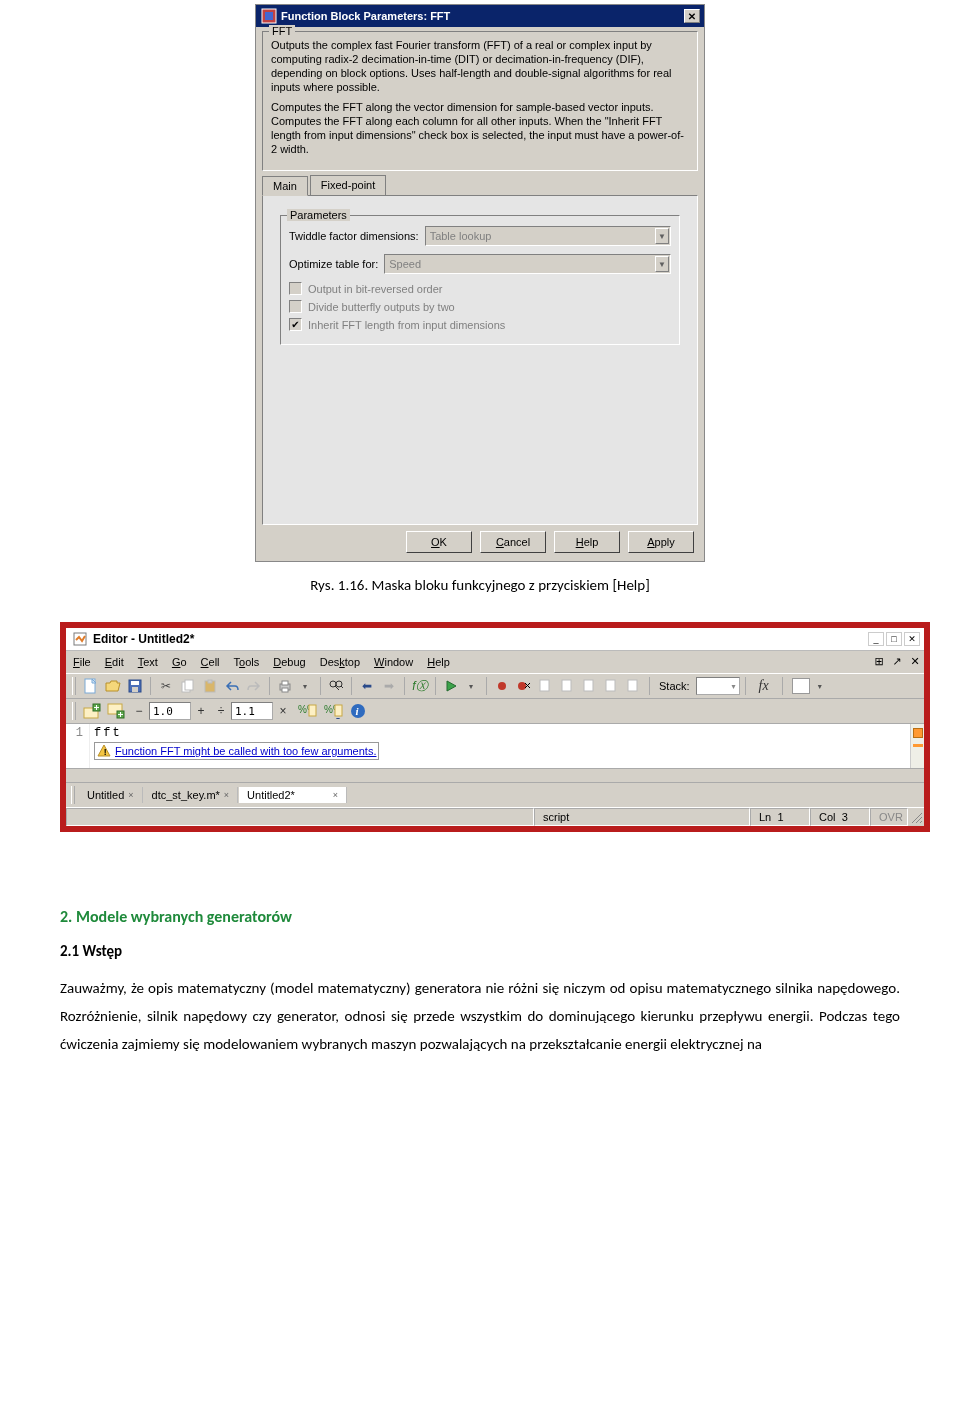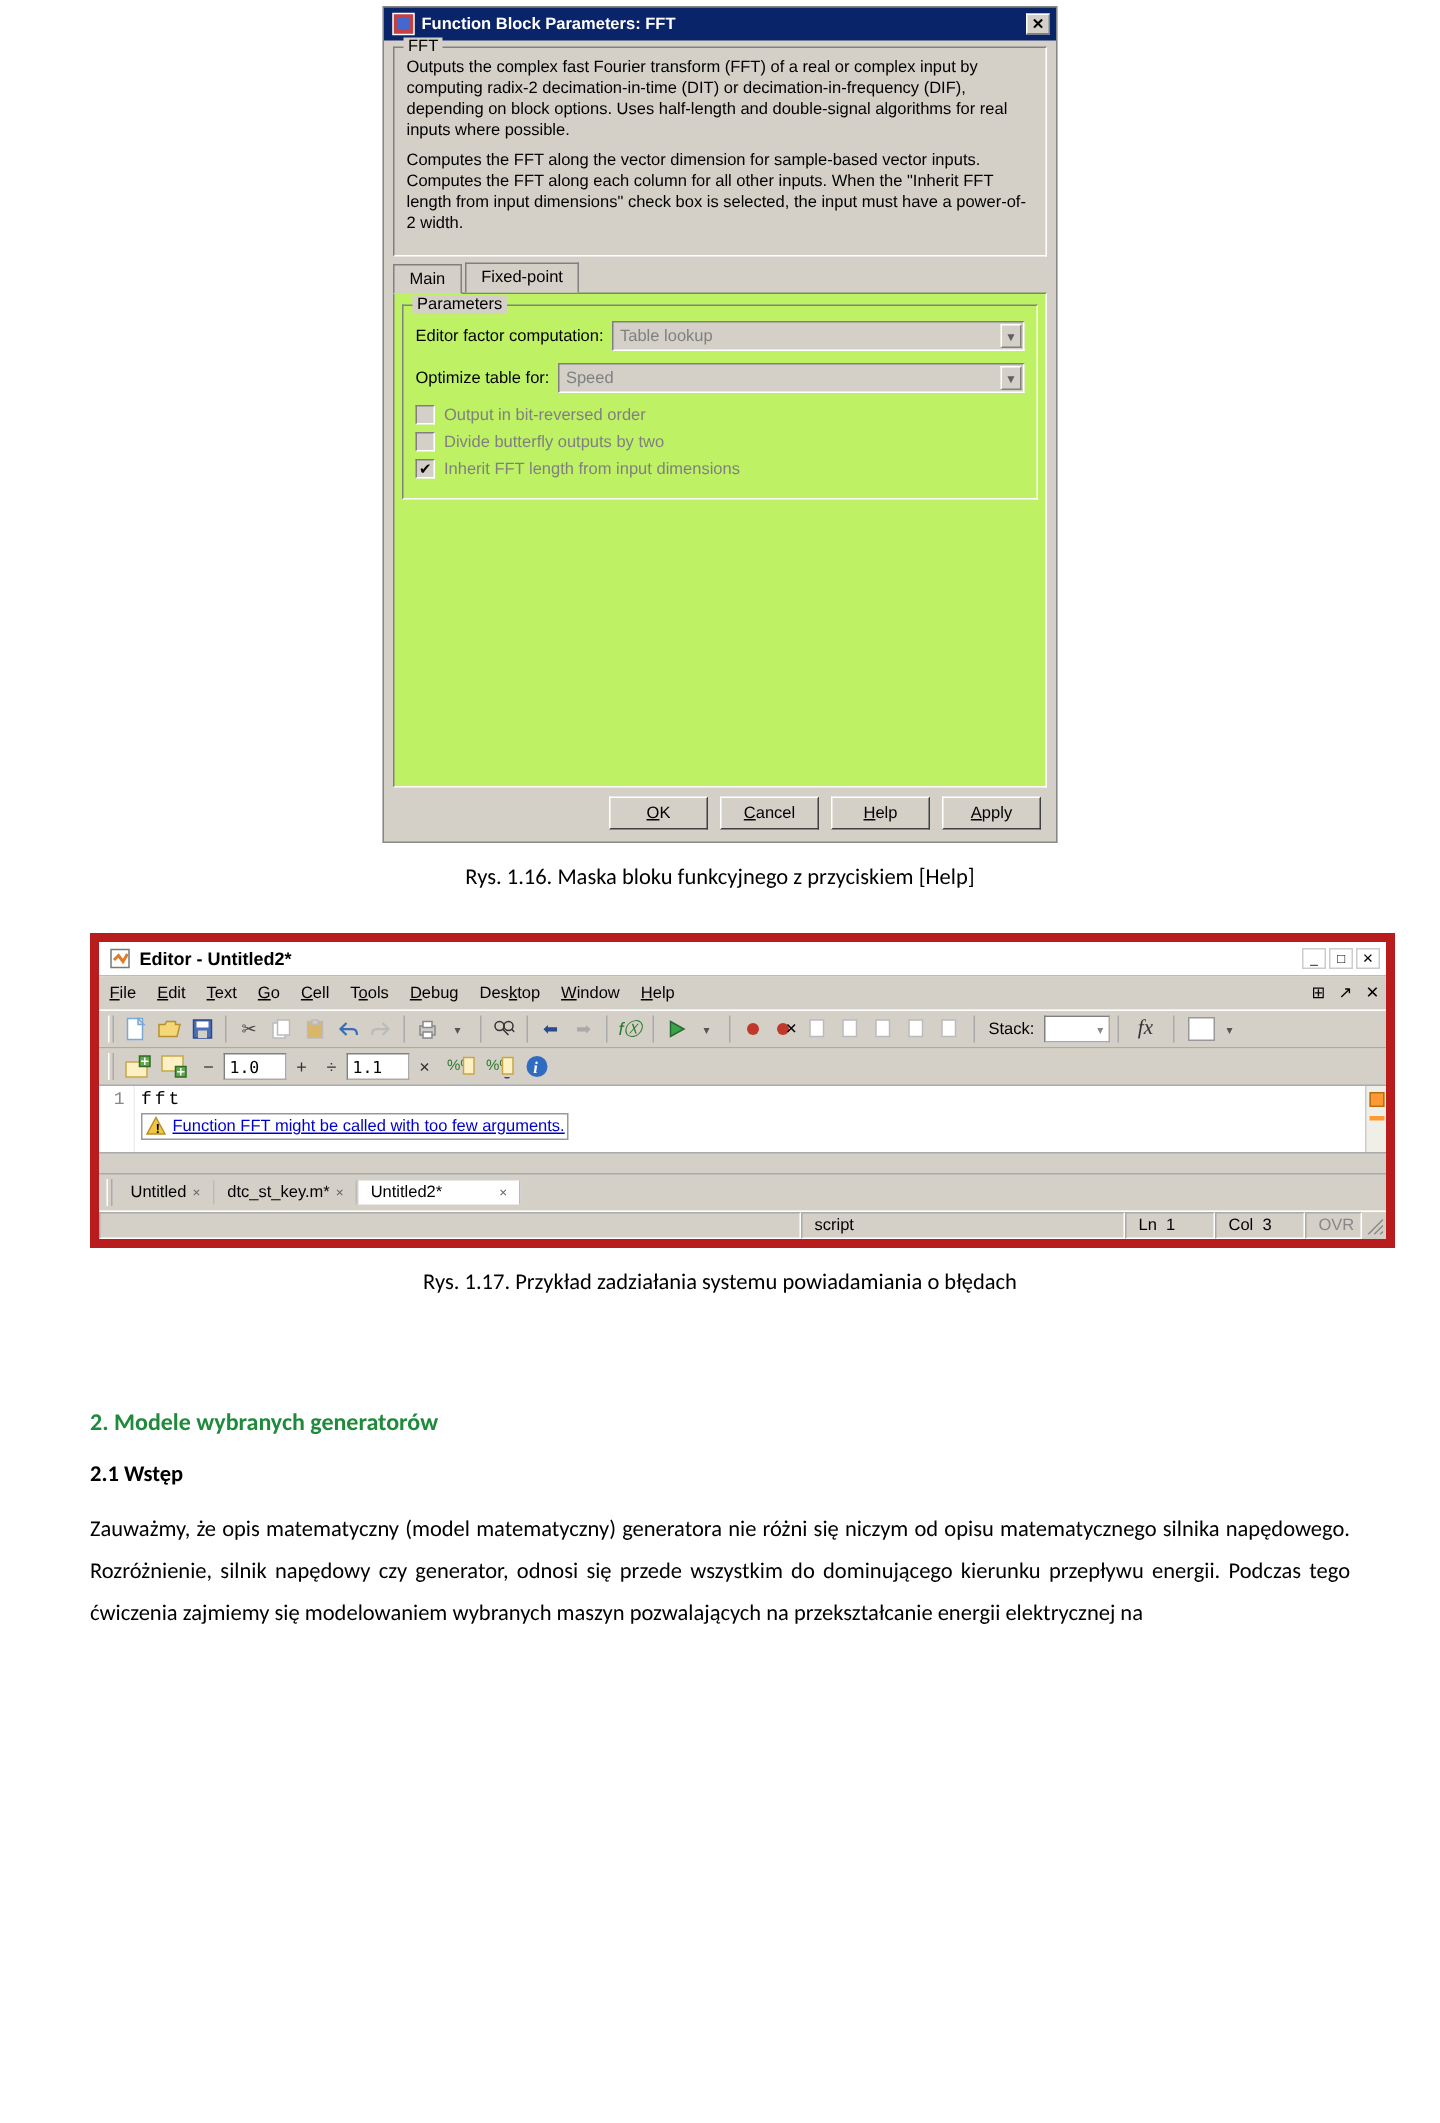--- a/index.html
+++ b/index.html
@@ -43,21 +43,21 @@
     border-top-color:#808080; border-left-color:#808080;
     padding: 6px 8px 8px; margin-bottom:4px;
     position: relative;
   }
   .fieldset-top .legend { position:absolute; top:-7px; left:6px; background:#D4D0C8; padding:0 3px; font-size:11px; }
   .desc-text { font-size:11px; color:#000; line-height:14px; margin-bottom:6px; }
   
   .tab-row { display:flex; margin-top:2px; }
   .tab { font-size:11px; padding:3px 10px; background:#D4D0C8; border:1px solid #808080; border-bottom:none; margin-right:2px; cursor:pointer; }
   .tab.active { background:#D4D0C8; border-bottom:1px solid #D4D0C8; position:relative; top:1px; }
-  .tab-pane { border:1px solid #fff; border-top-color:#808080; border-left-color:#808080; padding:1px; min-height:330px; background:#bef264;text-align:center; }
+  .tab-pane { border:1px solid #fff; border-top-color:#808080; border-left-color:#808080; padding:13px; min-height:330px; background:#e5e5e5;text-align:center; }
   
   .params-fs { position:relative; border:1px solid #fff; border-top-color:#808080; border-left-color:#808080; margin:6px 4px; padding:10px 8px 8px; }
   .params-fs .legend { position:absolute; top:-7px; left:6px; background:#D4D0C8; padding:0 3px; font-size:11px; }
   .param-row { display:flex; align-items:center; margin-bottom:8px; font-size:11px; color:#000; }
   .param-row label { margin-right:6px; }
   .sel-sunken {
     flex:1; height:20px; background:#D4D0C8;
     border-top:1px solid #808080; border-left:1px solid #808080;
     border-right:1px solid #fff; border-bottom:1px solid #fff;
     display:flex; align-items:center; padding:0 4px; color:#808080; font-size:11px;
@@ -183,21 +183,21 @@
 
       <div class="tab-row">
         <div class="tab active">Main</div>
         <div class="tab">Fixed-point</div>
       </div>
       <div class="tab-pane">
         <div class="params-fs">
           <span class="legend">Parameters</span>
 
           <div class="param-row">
-            <label>Editor factor computation:</label>
+            <label>Twiddle factor dimensions:</label>
             <div class="sel-sunken">
               <span>Table lookup</span>
               <span class="arrow">▼</span>
             </div>
           </div>
           <div class="param-row">
             <label>Optimize table for:</label>
             <div class="sel-sunken">
               <span>Speed</span>
               <span class="arrow">▼</span>
@@ -500,21 +500,20 @@
       <div class="resize-grip">
         <svg width="12" height="12">
             <line x1="2" y1="12" x2="12" y2="2" stroke="#888"></line>
             <line x1="6" y1="12" x2="12" y2="6" stroke="#888"></line>
             <line x1="10" y1="12" x2="12" y2="10" stroke="#888"></line>
           </svg>
       </div>
     </div>
   </div>
 
-  <div class="caption">Rys. 1.17. Przykład zadziałania systemu powiadamiania o błędach</div>
 
   <div class="doc-text">
     <div class="sec-head">2. Modele wybranych generatorów</div>
     <div class="sub-head">2.1 Wstęp</div>
     <div class="pg-text">Zauważmy, że opis matematyczny (model matematyczny) generatora nie różni się niczym od opisu matematycznego silnika napędowego. Rozróżnienie, silnik napędowy czy generator, odnosi się przede wszystkim do dominującego kierunku przepływu energii. Podczas tego ćwiczenia zajmiemy się modelowaniem wybranych maszyn pozwalających na przekształcanie energii elektrycznej na</div>
   </div>
 
 </div>
 
 </body></html>

